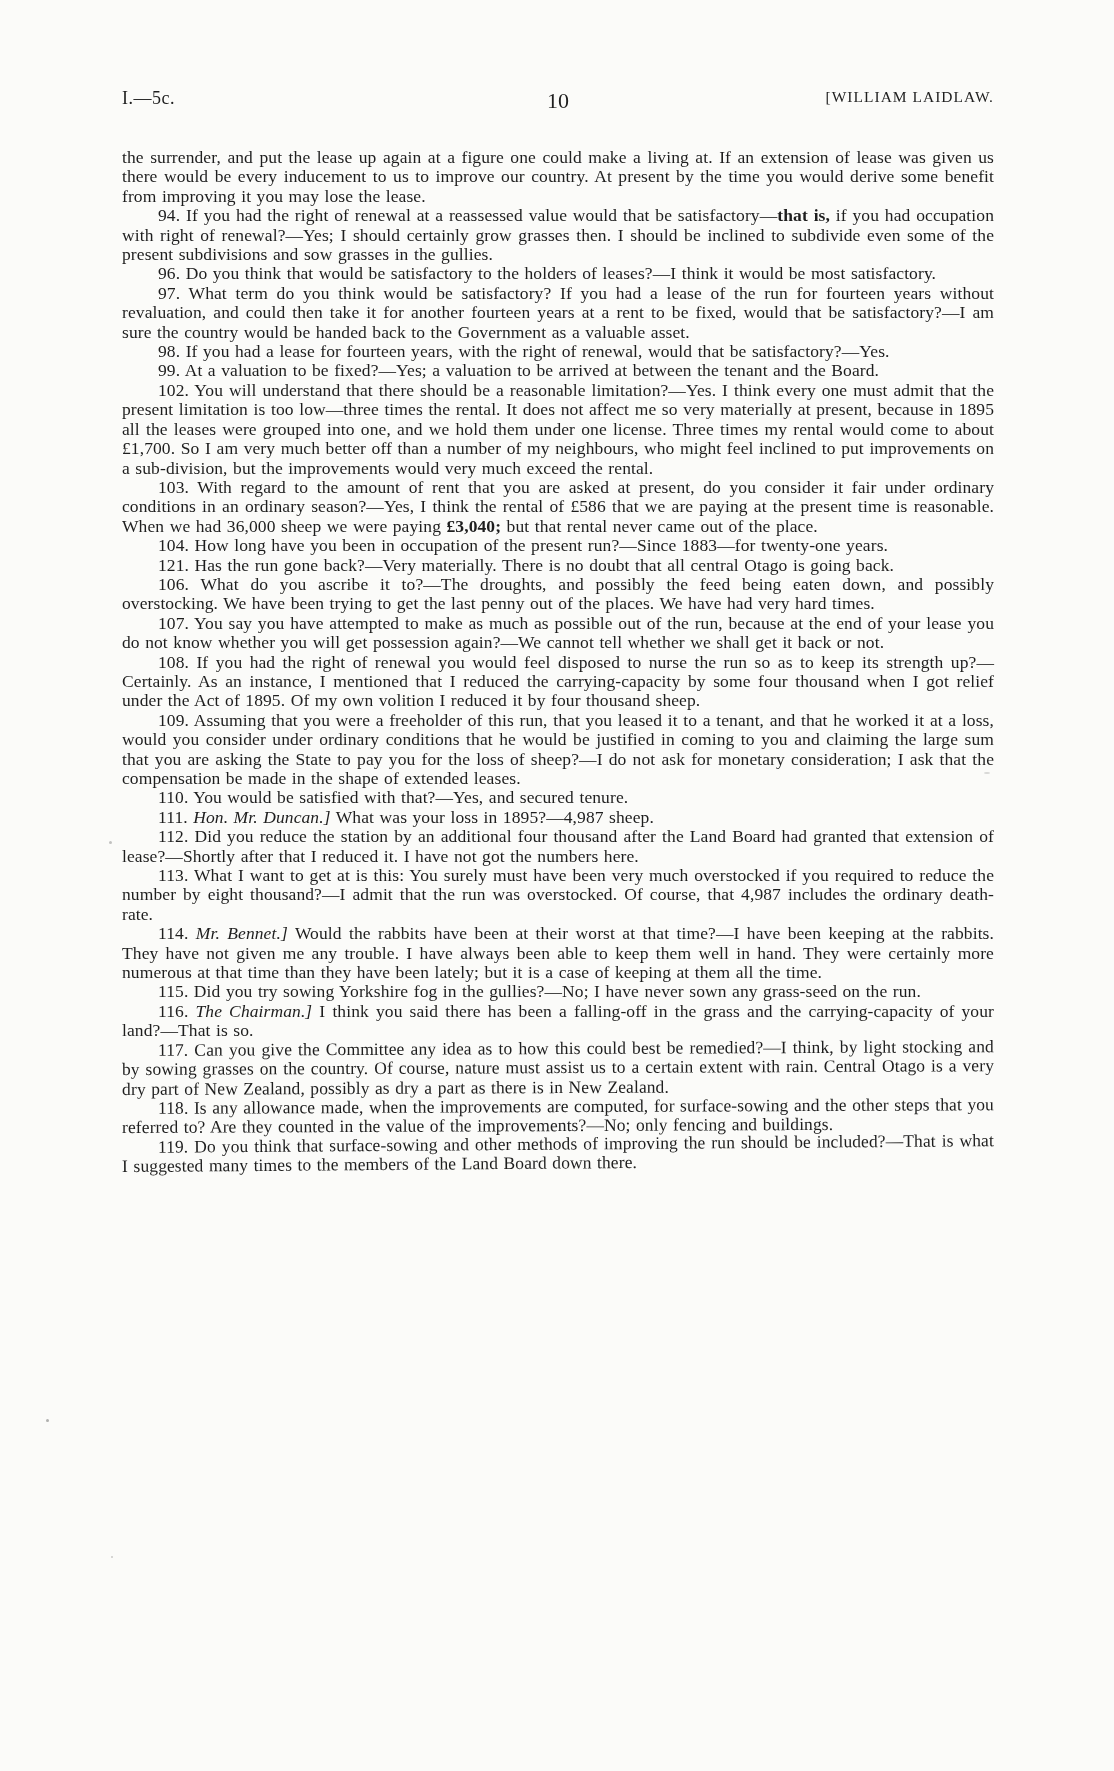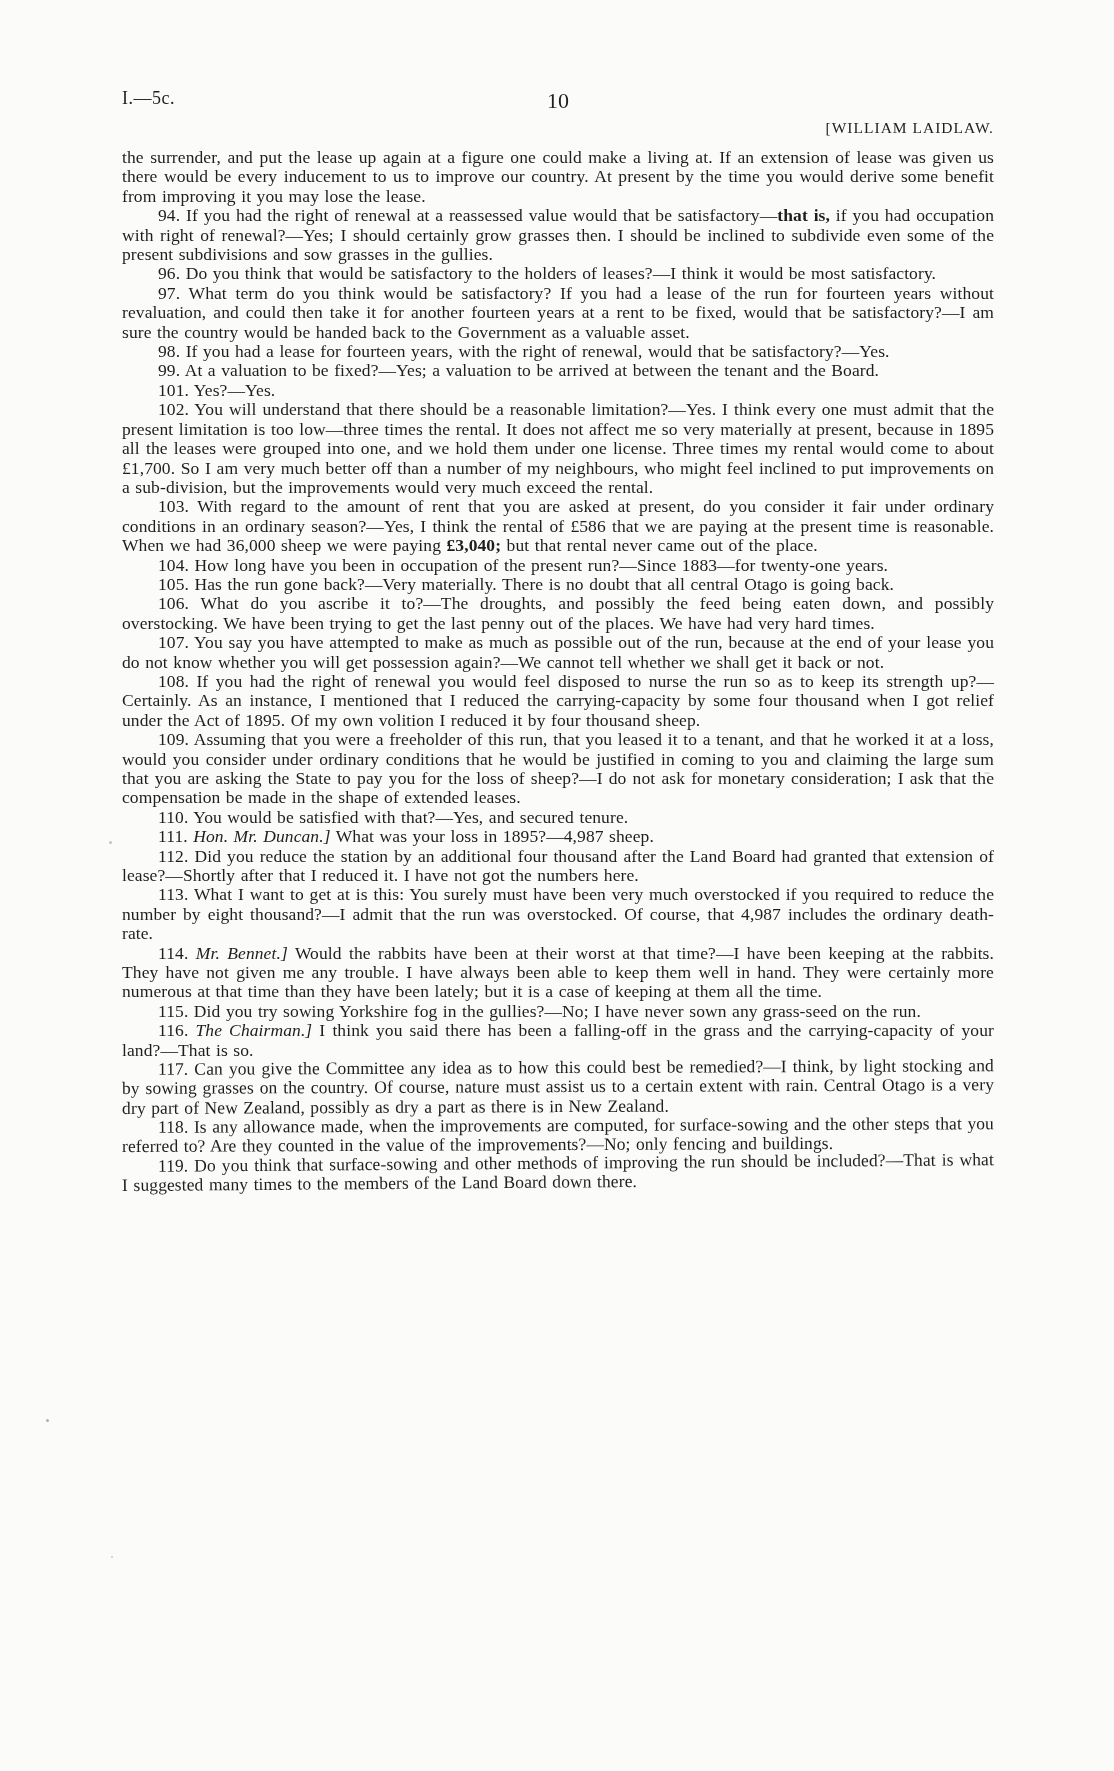--- a/index.html
+++ b/index.html
@@ -15,21 +15,21 @@
     color: #1e1e1e;
     overflow: hidden;
   }
   .page-header {
     position: absolute;
     top: 88px; left: 122px; width: 872px;
     display: flex; align-items: flex-start;
   }
   .hdr-left  { flex: 1; text-align: left;  font-size: 18px; letter-spacing: .5px; }
   .hdr-center{ flex: 0 0 auto; text-align: center; font-size: 22px; }
-  .hdr-right { flex: 1; text-align: right; font-size: 15.5px; letter-spacing: 1px; margin-top: 31px; }
+  .hdr-right { flex: 1; text-align: right; font-size: 15.5px; letter-spacing: 1px; }
   .page-body {
     position: absolute;
     top: 133px; left: 122px; width: 872px;
     text-align: justify;
     font-size: 17.5px;
     line-height: 19.4px;
     letter-spacing: 0.1px;
     word-spacing: 1px;
     margin-top: 15px;
   }
@@ -58,25 +58,24 @@
     <span class="hdr-right">[WILLIAM LAIDLAW.</span>
   </header>
 
   <main class="page-body" id="paragraphs">
       <p class="para"><span>the surrender, and put the lease up again at a figure one could make a living at. If an extension of lease was given us there would be every inducement to us to improve our country. At present by the time you would derive some benefit from improving it you may lose the lease.</span></p>
       <p class="para indent"><span>94. If you had the right of renewal at a reassessed value would that be satisfactory—</span><span class="bd">that is,</span><span> if you had occupation with right of renewal?—Yes; I should certainly grow grasses then. I should be inclined to subdivide even some of the present subdivisions and sow grasses in the gullies.</span></p>
       <p class="para indent"><span>96. Do you think that would be satisfactory to the holders of leases?—I think it would be most satisfactory.</span></p>
       <p class="para indent"><span>97. What term do you think would be satisfactory? If you had a lease of the run for fourteen years without revaluation, and could then take it for another fourteen years at a rent to be fixed, would that be satisfactory?—I am sure the country would be handed back to the Government as a valuable asset.</span></p>
       <p class="para indent"><span>98. If you had a lease for fourteen years, with the right of renewal, would that be satisfactory?—Yes.</span></p>
       <p class="para indent"><span>99. At a valuation to be fixed?—Yes; a valuation to be arrived at between the tenant and the Board.</span></p>
-      <p class="para indent"><span>101. Yes?—Yes.</span></p>
       <p class="para indent"><span>102. You will understand that there should be a reasonable limitation?—Yes. I think every one must admit that the present limitation is too low—three times the rental. It does not affect me so very materially at present, because in 1895 all the leases were grouped into one, and we hold them under one license. Three times my rental would come to about £1,700. So I am very much better off than a number of my neighbours, who might feel inclined to put improvements on a sub-division, but the improvements would very much exceed the rental.</span></p>
       <p class="para indent"><span>103. With regard to the amount of rent that you are asked at present, do you consider it fair under ordinary conditions in an ordinary season?—Yes, I think the rental of £586 that we are paying at the present time is reasonable. When we had 36,000 sheep we were paying </span><span class="bd">£3,040;</span><span> but that rental never came out of the place.</span></p>
       <p class="para indent"><span>104. How long have you been in occupation of the present run?—Since 1883—for twenty-one years.</span></p>
-      <p class="para indent"><span>105. Has the run gone back?—Very materially. There is no doubt that all central Otago is going back.</span></p>
+      <p class="para indent"><span>121. Has the run gone back?—Very materially. There is no doubt that all central Otago is going back.</span></p>
       <p class="para indent"><span>106. What do you ascribe it to?—The droughts, and possibly the feed being eaten down, and possibly overstocking. We have been trying to get the last penny out of the places. We have had very hard times.</span></p>
       <p class="para indent"><span>107. You say you have attempted to make as much as possible out of the run, because at the end of your lease you do not know whether you will get possession again?—We cannot tell whether we shall get it back or not.</span></p>
       <p class="para indent"><span>108. If you had the right of renewal you would feel disposed to nurse the run so as to keep its strength up?—Certainly. As an instance, I mentioned that I reduced the carrying-capacity by some four thousand when I got relief under the Act of 1895. Of my own volition I reduced it by four thousand sheep.</span></p>
       <p class="para indent"><span>109. Assuming that you were a freeholder of this run, that you leased it to a tenant, and that he worked it at a loss, would you consider under ordinary conditions that he would be justified in coming to you and claiming the large sum that you are asking the State to pay you for the loss of sheep?—I do not ask for monetary consideration; I ask that the compensation be made in the shape of extended leases.</span></p>
       <p class="para indent"><span>110. You would be satisfied with that?—Yes, and secured tenure.</span></p>
       <p class="para indent"><span>111. </span><span class="it">Hon. Mr. Duncan.]</span><span> What was your loss in 1895?—4,987 sheep.</span></p>
       <p class="para indent"><span>112. Did you reduce the station by an additional four thousand after the Land Board had granted that extension of lease?—Shortly after that I reduced it. I have not got the numbers here.</span></p>
       <p class="para indent"><span>113. What I want to get at is this: You surely must have been very much overstocked if you required to reduce the number by eight thousand?—I admit that the run was overstocked. Of course, that 4,987 includes the ordinary death-rate.</span></p>
       <p class="para indent"><span>114. </span><span class="it">Mr. Bennet.]</span><span> Would the rabbits have been at their worst at that time?—I have been keeping at the rabbits. They have not given me any trouble. I have always been able to keep them well in hand. They were certainly more numerous at that time than they have been lately; but it is a case of keeping at them all the time.</span></p>
       <p class="para indent"><span>115. Did you try sowing Yorkshire fog in the gullies?—No; I have never sown any grass-seed on the run.</span></p>

